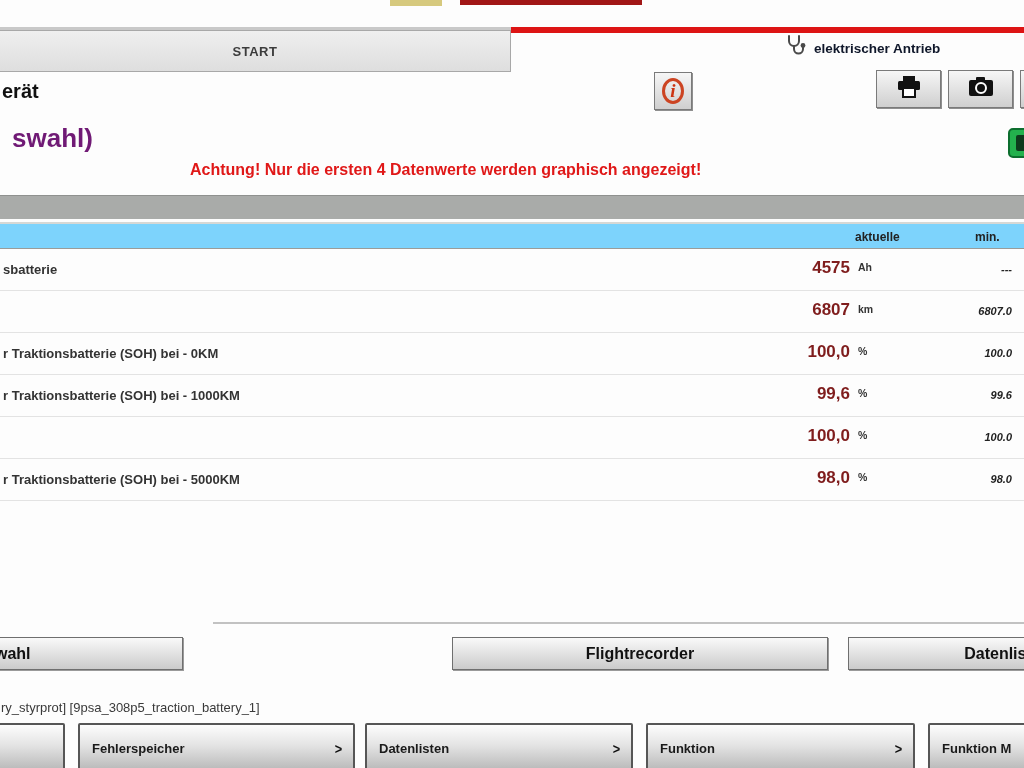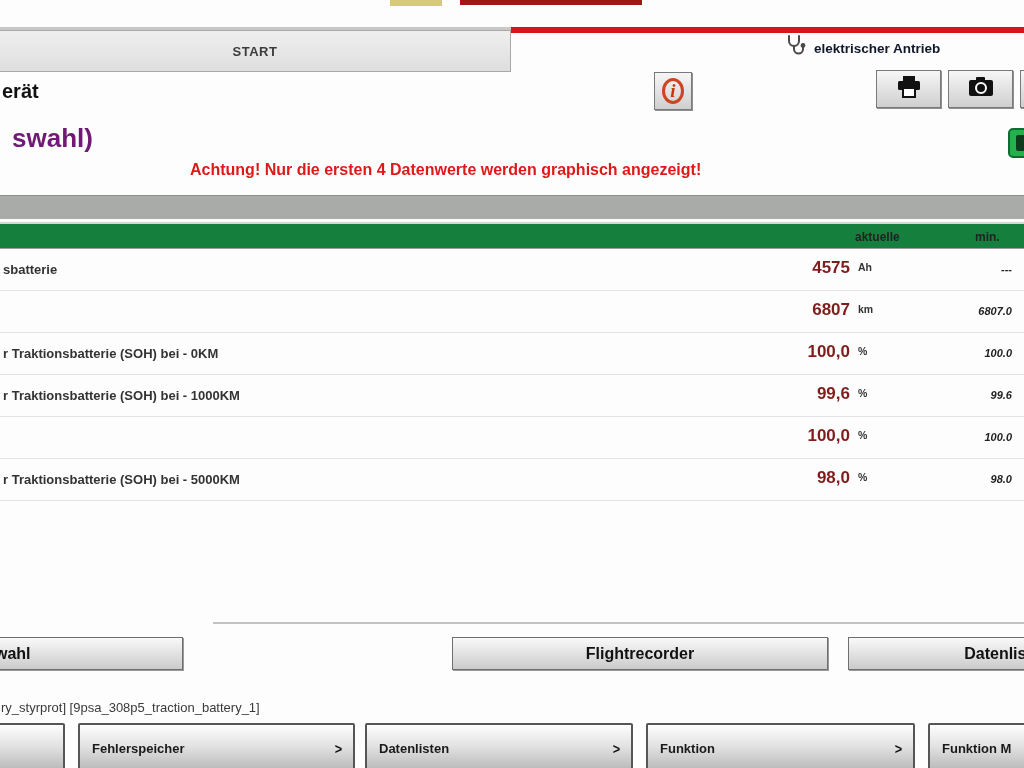--- a/index.html
+++ b/index.html
@@ -52,21 +52,21 @@
   .battery{left:1008px;top:128px;width:26px;height:30px;
     background:#23b14d;border:2px solid #0c6e2e;border-radius:5px;box-sizing:border-box;
     display:flex;align-items:center;justify-content:center;}
   .battery .cell{width:10px;height:16px;background:#0d3a1c;border-radius:2px;}
 
   .title-frag{left:0;top:123px;font-weight:bold;font-size:26px;color:#701a75;margin-left:12px;}
   .warning{left:190px;top:161px;font-weight:bold;font-size:16px;color:#e01818;}
 
   
   .bar1{left:0;top:195px;width:1024px;height:23px;background:#a9aba9;border-top:1px solid #8f918f;}
-  .bar2{left:0;top:222px;width:1024px;height:27px;background:#15803d;border-top:2px solid #d6d8d5;border-bottom:1px solid #9a9c99;box-sizing:border-box;}
+  .bar2{left:0;top:222px;width:1024px;height:27px;background:#7dd3fc;border-top:2px solid #d6d8d5;border-bottom:1px solid #9a9c99;box-sizing:border-box;}
   .bar2 .col{position:absolute;top:6px;font-weight:bold;font-size:12px;color:#222;}
   .col-current{left:855px;}
   .col-min{left:975px;}
 
   
   .rows{left:0;top:249px;width:1024px;}
   .trow{position:relative;width:1024px;height:41px;border-bottom:1px solid #e3e3e3;}
   .trow .lbl{position:absolute;left:3px;top:13px;font-weight:bold;font-size:13px;color:#333;}
   .trow .val{position:absolute;left:700px;top:9px;width:150px;text-align:right;font-weight:bold;font-size:17px;color:#7f1d1d;}
   .trow .unit{position:absolute;left:858px;top:12px;font-weight:bold;font-size:10.5px;color:#333;}

